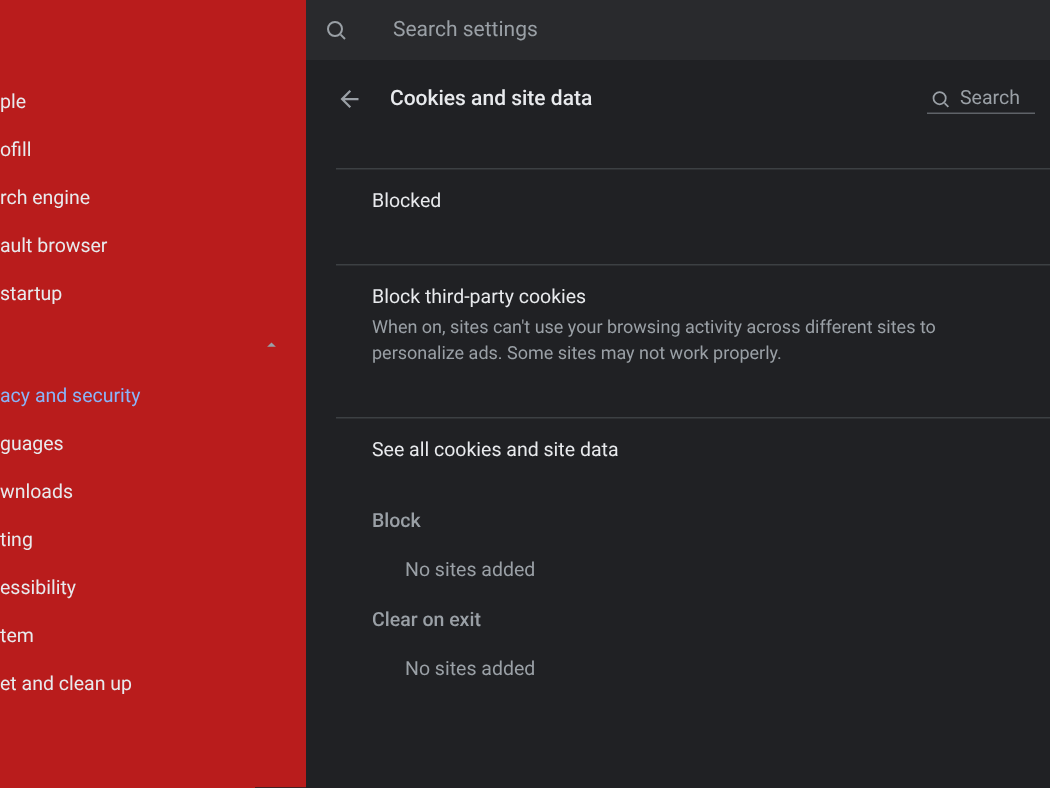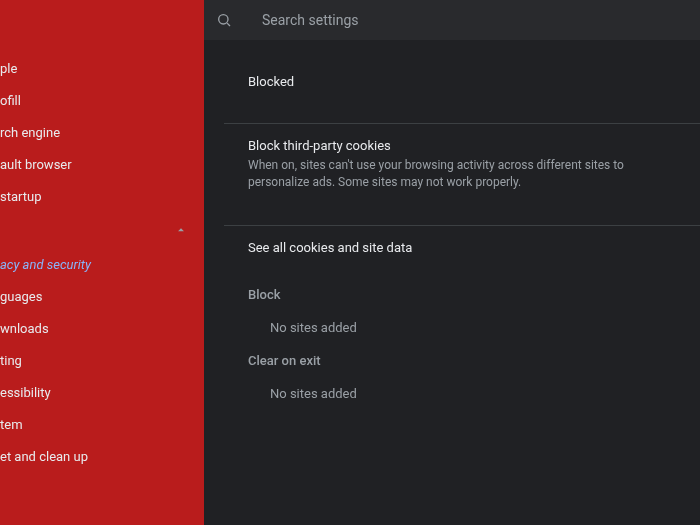--- a/index.html
+++ b/index.html
@@ -22,21 +22,21 @@
       position:absolute; left:0; top:0; width:204px; height:525px;
       background:#b91c1c;
       padding-top:52px;
     }
     .nav-item {
       height:32px; display:flex; align-items:center;
       color:#e8eaed; font-size:13px;
       padding-left:0;
       cursor:pointer;
     }
-    .nav-item.selected { color:#8ab4f8;font-style:italic; }
+    .nav-item.selected { color:#8ab4f8; }
     .adv-row {
       height:36px; display:flex; align-items:center;
       justify-content:flex-end; padding-right:16px; color:#9aa0a6;
       cursor:pointer;
     }
     .adv-row svg { transform:rotate(180deg); }
 
     .main {
       position:absolute; left:204px; top:40px; right:0; bottom:0;
       overflow:hidden;
@@ -124,20 +124,35 @@
   <div class="nav-item">
       <span>tem</span>
     </div>
   <div class="nav-item">
       <span>et and clean up</span>
     </div>
 </div>
 
 <div class="main">
 
+  <div class="page-header">
+    <span class="back-btn">
+      <svg width="18" height="18" viewBox="0 0 24 24" fill="#9aa0a6">
+          <path d="M20 11H7.83l5.59-5.59L12 4l-8 8 8 8 1.41-1.41L7.83 13H20v-2z"></path>
+        </svg>
+    </span>
+    <div class="page-title">Cookies and site data</div>
+    <div class="page-search">
+      <svg width="14" height="14" viewBox="0 0 24 24" fill="none" stroke="#9aa0a6" stroke-width="2">
+          <circle cx="11" cy="11" r="7"></circle>
+          <line x1="21" y1="21" x2="16.65" y2="16.65"></line>
+        </svg>
+      <span>Search</span>
+    </div>
+  </div>
 
   <div class="section clickable">
     <div class="row-title">Blocked</div>
   </div>
 
 
   <div class="section clickable">
     <div class="row-title">Block third-party cookies</div>
     <div class="row-sub">When on, sites can't use your browsing activity across different sites to personalize ads. Some sites may not work properly.</div>
   </div>

